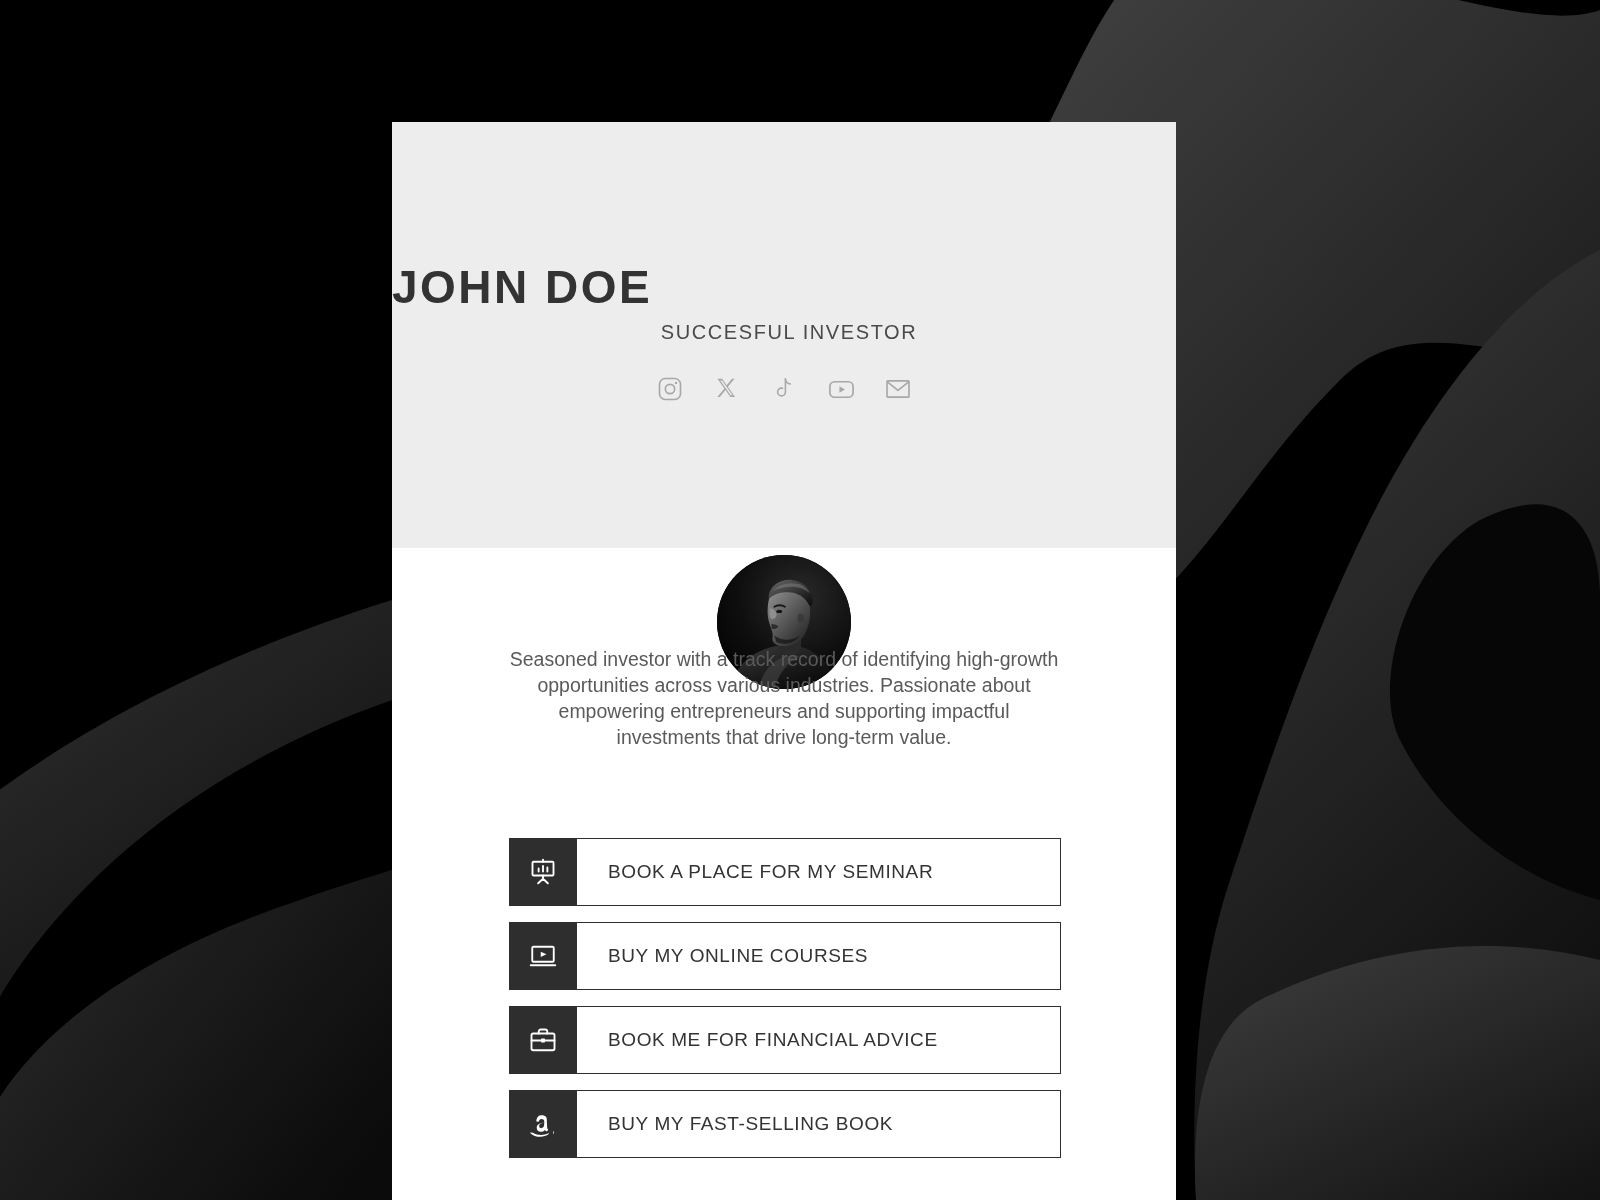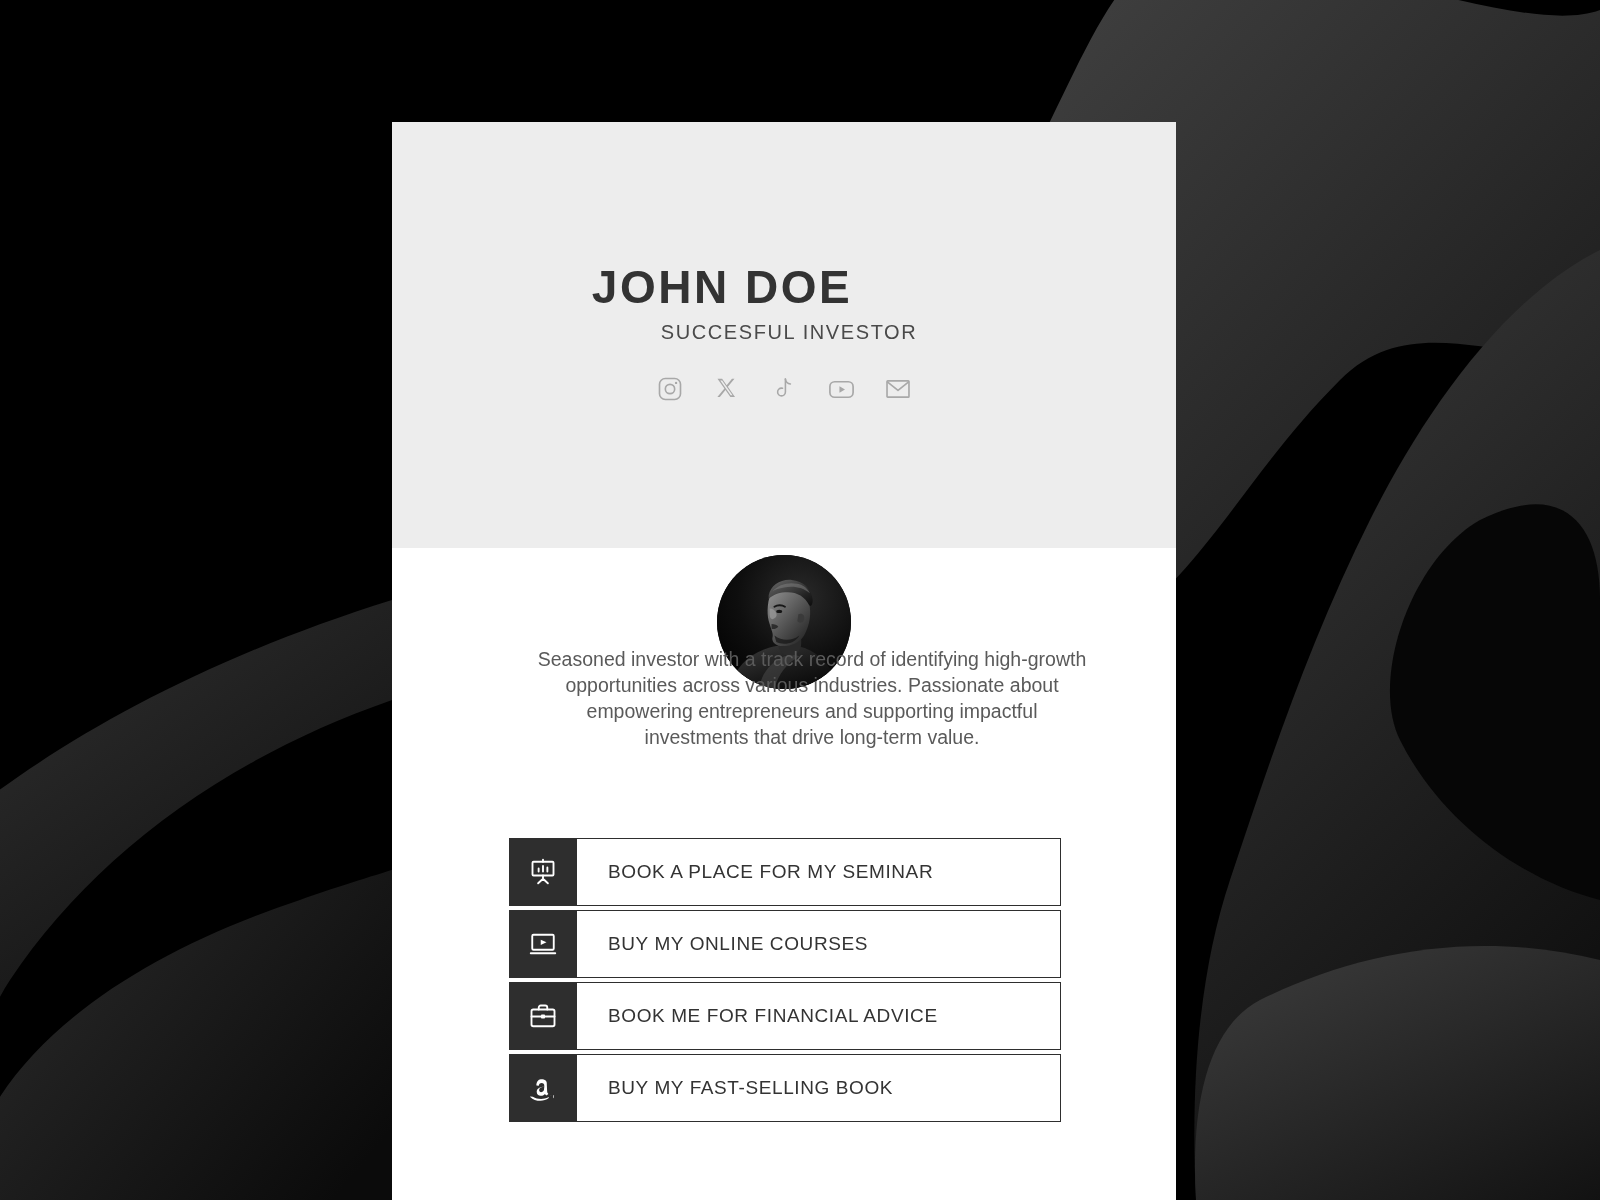--- a/index.html
+++ b/index.html
@@ -29,21 +29,20 @@
 
   
   #card-header {
     position:absolute; left:0; top:0;
     width:784px; height:426px;
     background:#ededed;
   }
 
   #name {
     position:absolute; left:0; top:142px; width:660px;
-    text-align:center;
     font-size:46px;
     font-weight:700;
     letter-spacing:2.5px;
     color:#333333;
     line-height:1;
   }
   #tagline {
     position:absolute; left:0; top:200px; width:794px;
     text-align:center;
     font-size:20px;
@@ -87,28 +86,27 @@
 
   
   #bio {
     position:absolute; left:112px; top:524px;
     width:560px;
     text-align:center;
     font-size:19.5px;
     font-weight:300;
     line-height:1.34;
     color:#5a5a5a;
-    margin-left:28px;
   }
 
   
   #links {
     position:absolute; left:117px; top:716px;
     width:552px;
-    display:flex; flex-direction:column; gap:4px;
+    display:flex; flex-direction:column; gap:16px;
   }
   .link-row {
     height:68px;
     display:flex;
     align-items:stretch;
     cursor:pointer;
   }
   .link-icon {
     width:68px; flex:0 0 68px;
     background:#2e2e2e;

